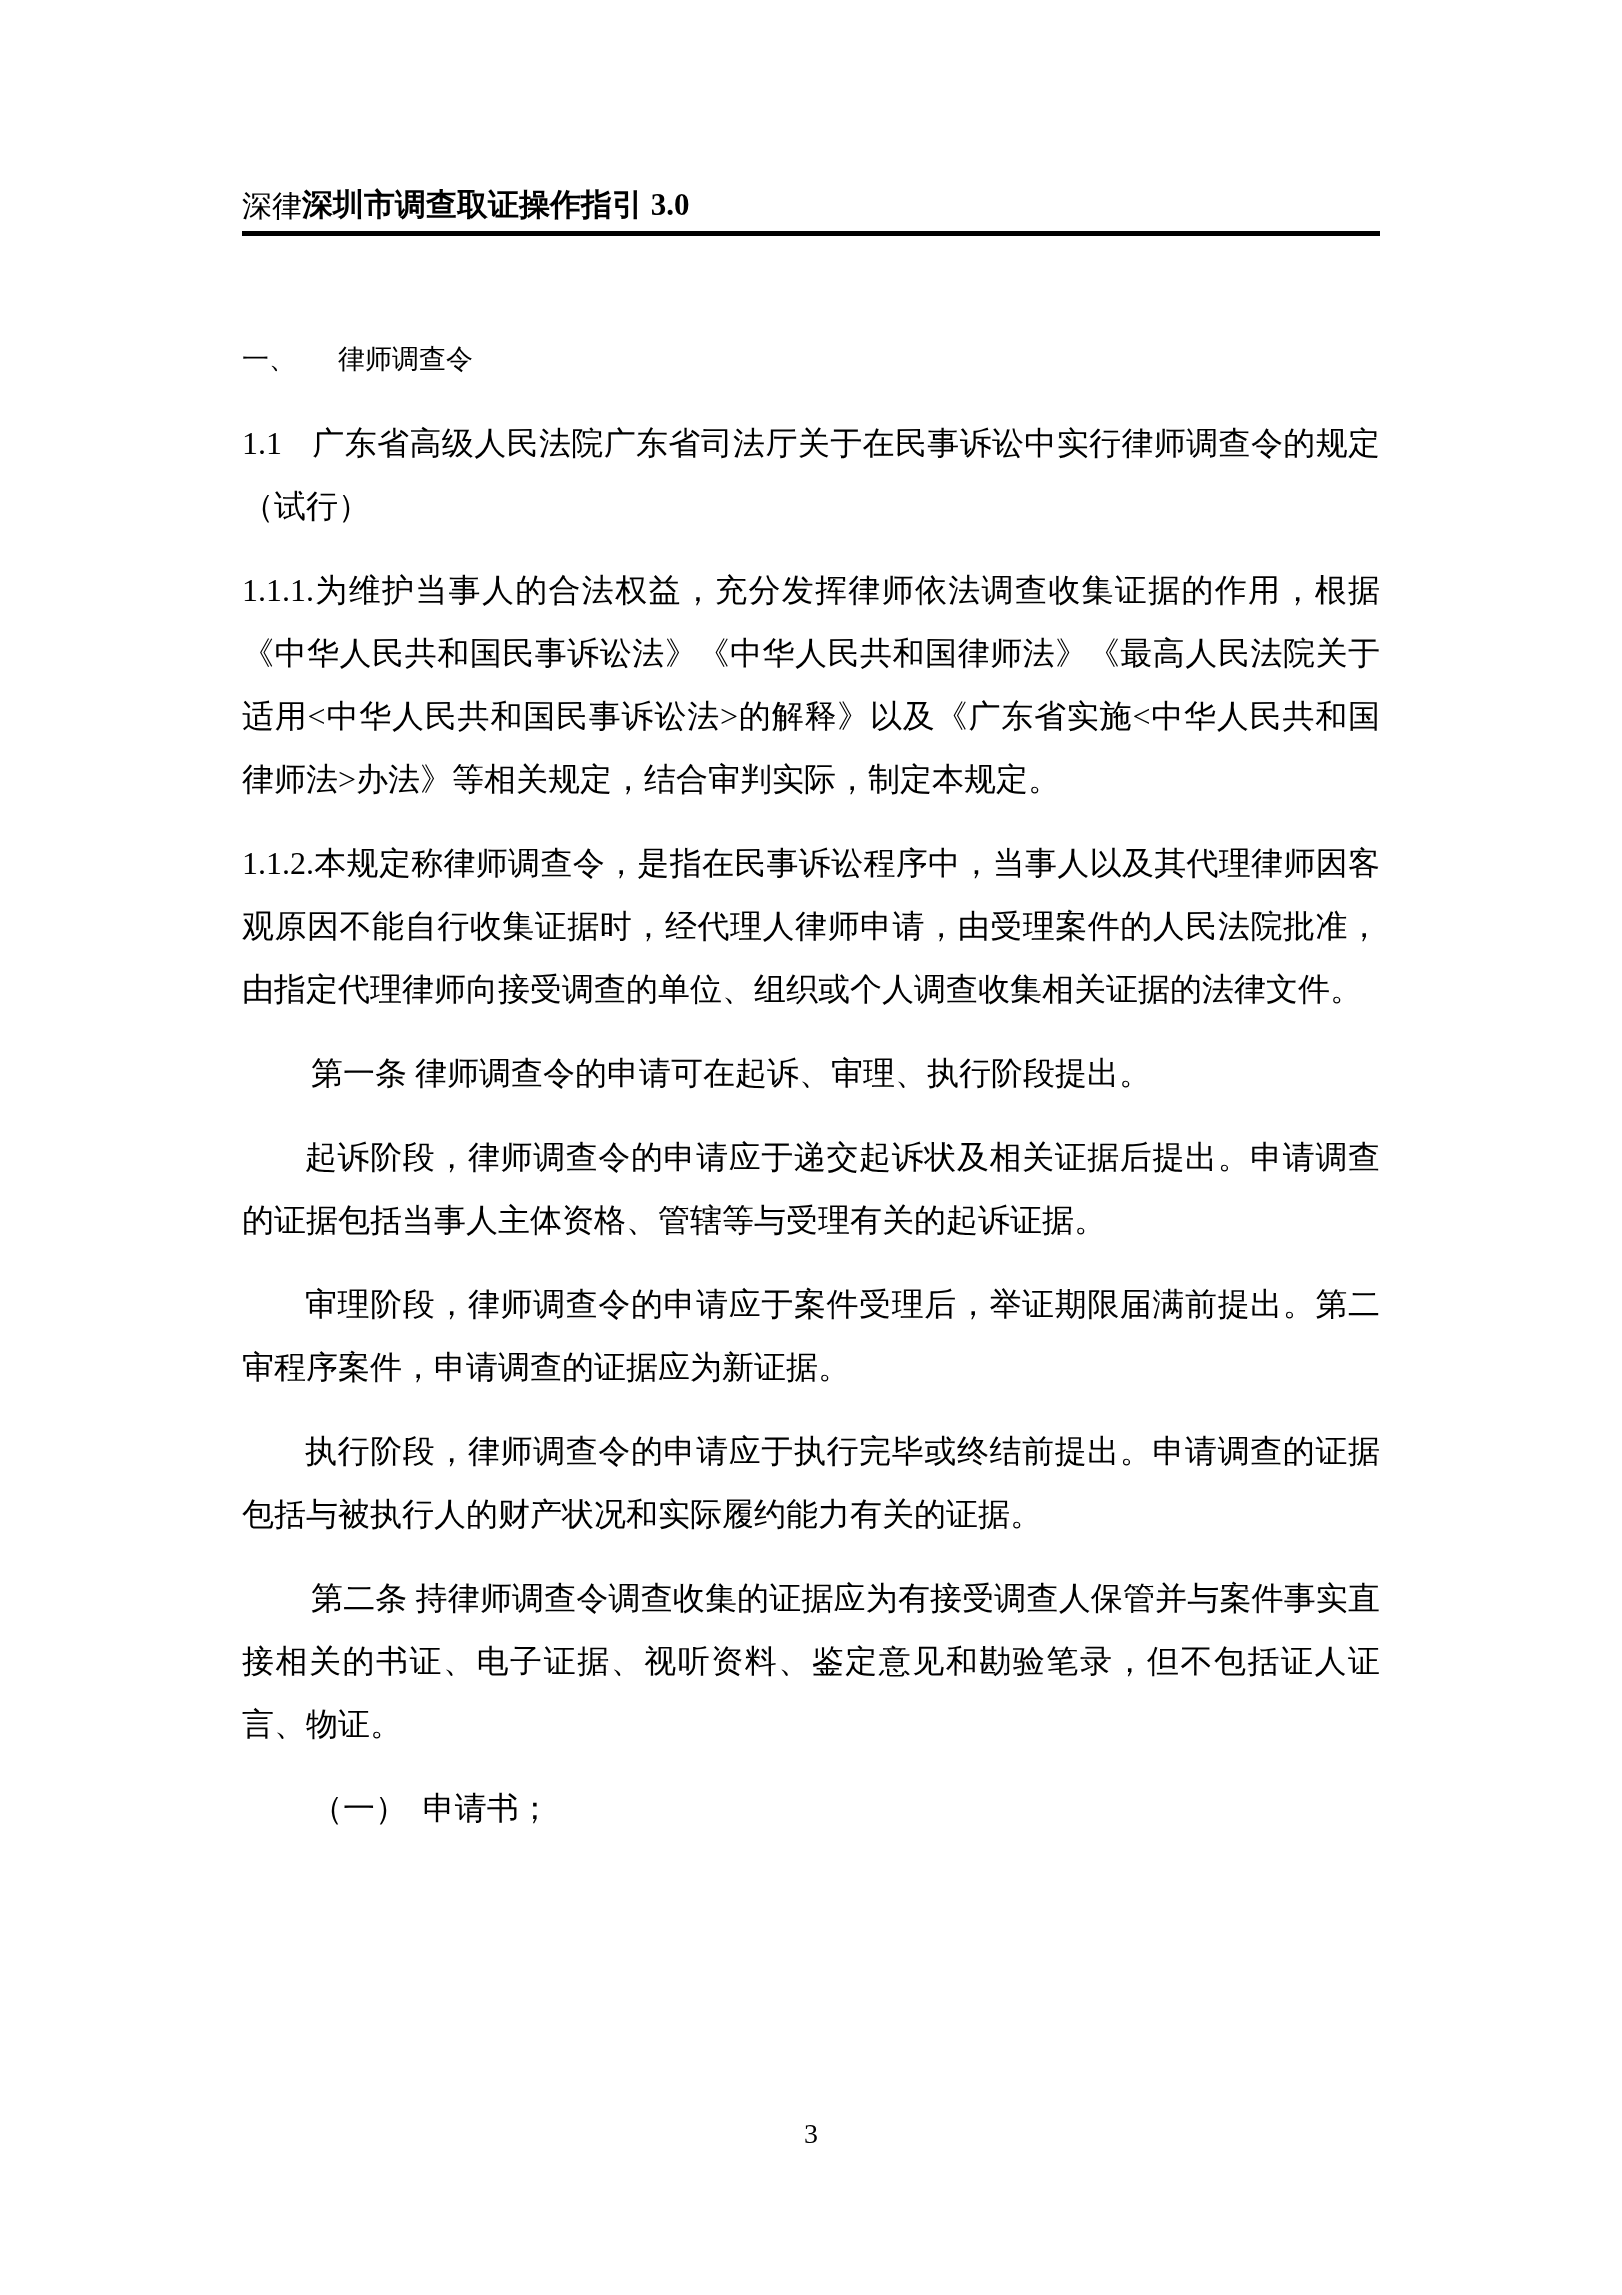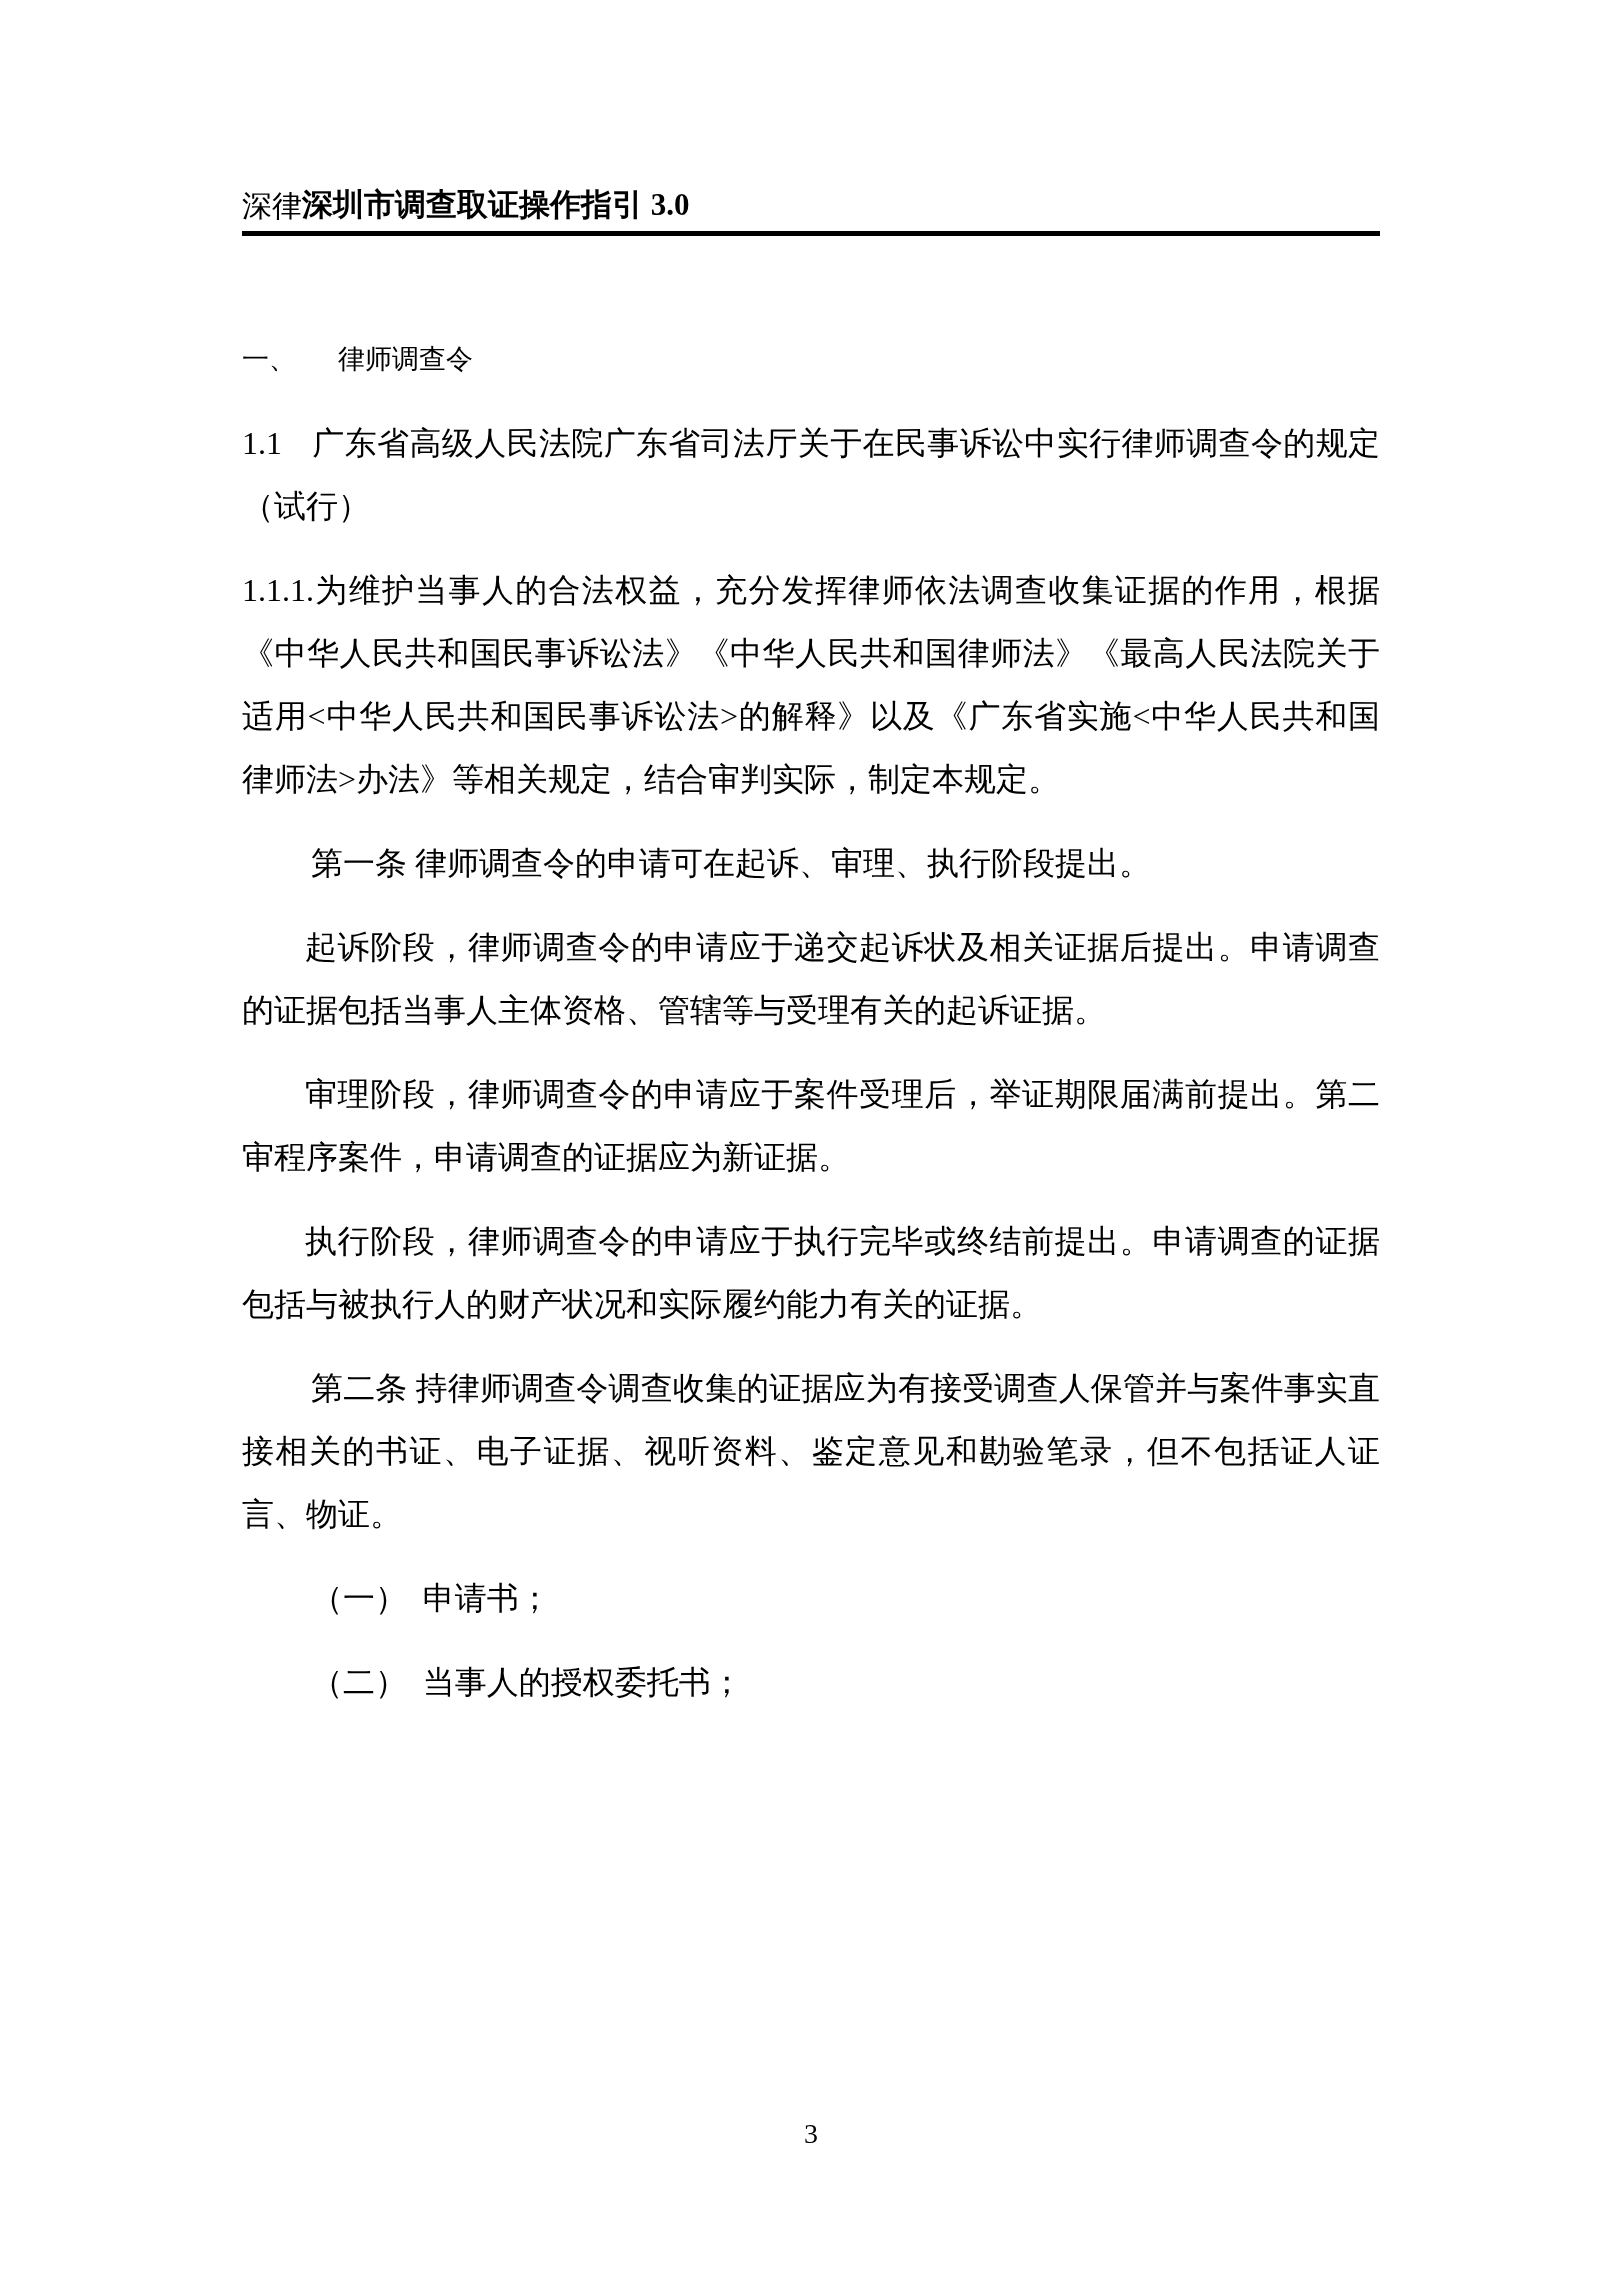--- a/index.html
+++ b/index.html
@@ -88,36 +88,36 @@
   </h1>
 
   <p class="p-hang">
     <span class="num-11">1.1</span><span>广东省高级人民法院广东省司法厅关于在民事诉讼中实行律师调查令的规定（试行）</span>
   </p>
 
   <p class="p-hang">
     <span class="num-111">1.1.1.</span><span>为维护当事人的合法权益，充分发挥律师依法调查收集证据的作用，根据《中华人民共和国民事诉讼法》《中华人民共和国律师法》《最高人民法院关于适用&lt;中华人民共和国民事诉讼法&gt;的解释》以及《广东省实施&lt;中华人民共和国律师法&gt;办法》等相关规定，结合审判实际，制定本规定。</span>
   </p>
 
+  <p class="p-hang">
+    <span class="num-111">1.1.2.</span><span>本规定称律师调查令，是指在民事诉讼程序中，当事人以及其代理律师因客观原因不能自行收集证据时，经代理人律师申请，由受理案件的人民法院批准，由指定代理律师向接受调查的单位、组织或个人调查收集相关证据的法律文件。</span>
+  </p>
 
   <p class="p-article">第一条 律师调查令的申请可在起诉、审理、执行阶段提出。</p>
 
   <p class="p-stage">起诉阶段，律师调查令的申请应于递交起诉状及相关证据后提出。申请调查的证据包括当事人主体资格、管辖等与受理有关的起诉证据。</p>
 
   <p class="p-stage">审理阶段，律师调查令的申请应于案件受理后，举证期限届满前提出。第二审程序案件，申请调查的证据应为新证据。</p>
 
   <p class="p-stage">执行阶段，律师调查令的申请应于执行完毕或终结前提出。申请调查的证据包括与被执行人的财产状况和实际履约能力有关的证据。</p>
 
   <p class="p-article">第二条 持律师调查令调查收集的证据应为有接受调查人保管并与案件事实直接相关的书证、电子证据、视听资料、鉴定意见和勘验笔录，但不包括证人证言、物证。</p>
 
 
   <p class="p-item">
     <span class="item-num">（一）</span><span>申请书；</span>
   </p>
 
-  <p class="p-item">
-    <span class="item-num">（二）</span><span>当事人的授权委托书；</span>
-  </p>
 
 </div>
 
 <div class="page-footer">3</div>
 
 
 </body></html>

